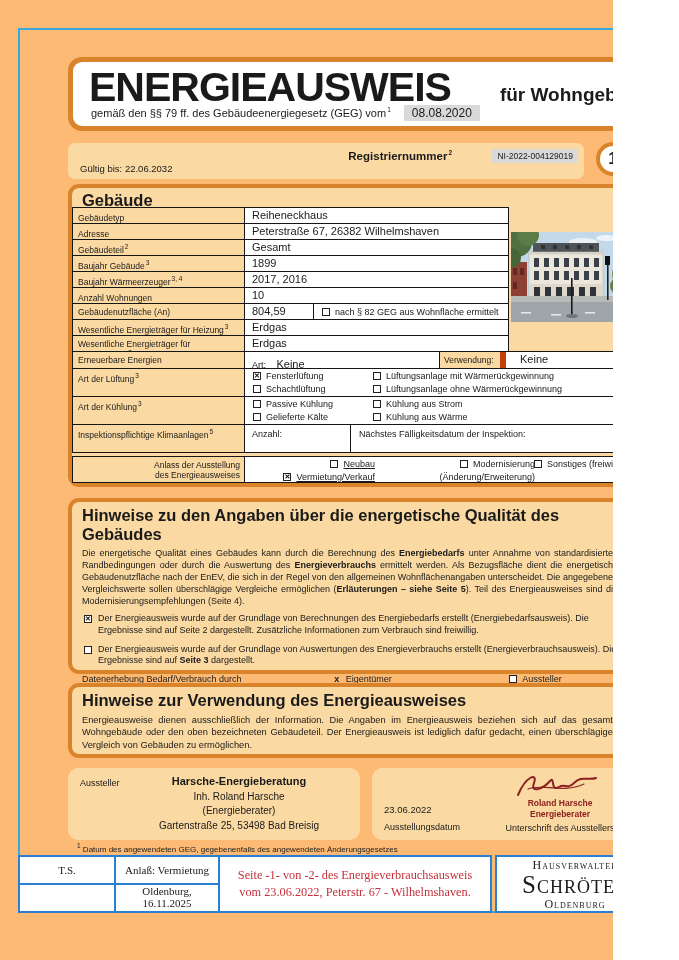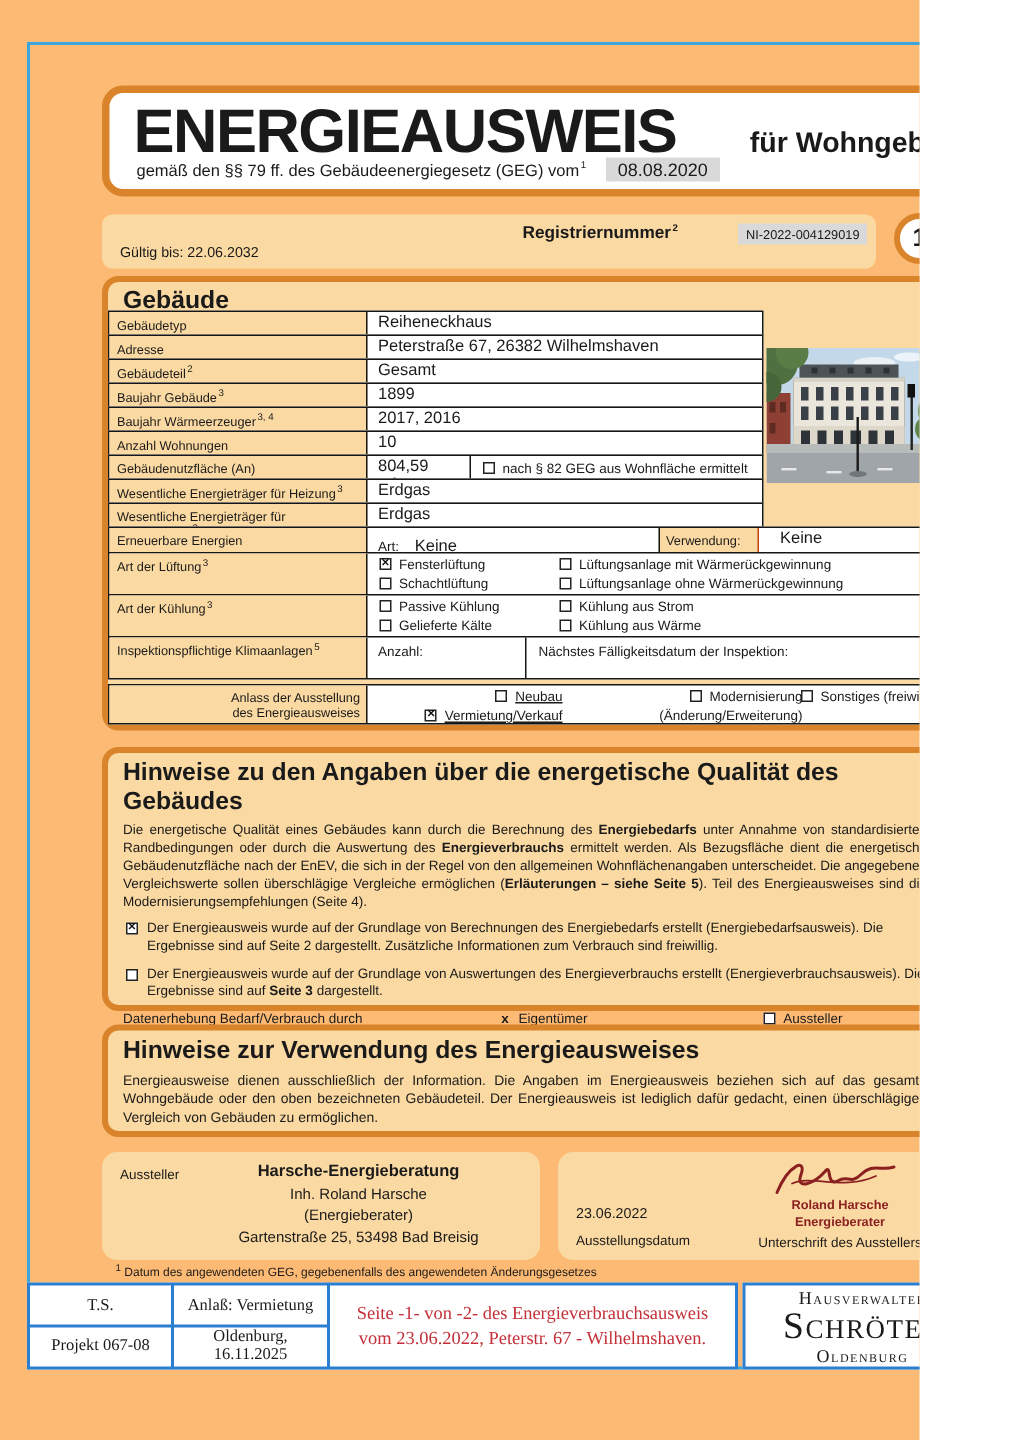--- a/index.html
+++ b/index.html
@@ -141,21 +141,21 @@
       <div class="tlabel"><span>Wesentliche Energieträger für Warmwasser</span><sup class="fn">3</sup></div>
       <div class="tvalue">Erdgas</div>
     </div>
 
     <div class="trow" style="top:163px;height:18px;width:556px;">
       <div class="tlabel">Erneuerbare Energien</div>
       <div class="subcell" style="left:172px;width:194px;padding:2px 0 0 7px;">
         <span style="font-size:9px;">Art:</span>
         <span style="font-size:11px;margin-left:6px;">Keine</span>
       </div>
-      <div class="subcell" style="left:366px;width:67px;background:#fbd9a2;border-left:1px solid #161616;border-right:1px solid #c2410c;font-size:8.5px;padding:3px 0 0 4px;">Verwendung:</div>
+      <div class="subcell" style="left:366px;width:67px;background:#fbd9a2;border-left:1px solid #161616;border-right:6px solid #c2410c;font-size:8.5px;padding:3px 0 0 4px;">Verwendung:</div>
       <div class="subcell" style="left:433px;right:0;font-size:11px;padding:1px 0 0 14px;">Keine</div>
     </div>
 
     <div class="trow" style="top:180px;height:29px;width:556px;">
       <div class="tlabel"><span>Art der Lüftung</span><sup class="fn">3</sup></div>
       <div class="subcell" style="left:180px;width:125px;padding-top:1px;">
         <div class="opt"><span class="cb checked"></span><span>Fensterlüftung</span></div>
         <div class="opt"><span class="cb"></span><span>Schachtlüftung</span></div>
       </div>
       <div class="subcell" style="left:300px;right:0;padding-top:1px;">
@@ -314,21 +314,20 @@
   </div>
 
   <div class="footnotes">
     <div><sup class="fn">1</sup> <span>Datum des angewendeten GEG, gegebenenfalls des angewendeten Änderungsgesetzes</span></div>
     <div><sup class="fn">2</sup> <span>nur im Fall des §79 Absatz 2 Satz 2 GEG einzutragen</span></div>
   </div>
 
   <div class="stamp">
     <div class="scell" style="left:0;width:98px;">
       <div class="half t">T.S.</div>
-      <div class="half b">Projekt 067-08</div>
     </div>
     <div class="scell" style="left:96px;width:106px;">
       <div class="half t">Anlaß: Vermietung</div>
       <div class="half b">
         <span>Oldenburg,</span>
           <span>16.11.2025</span>
       </div>
     </div>
     <div class="scell" style="left:200px;width:274px;">
       <div class="redtext">

